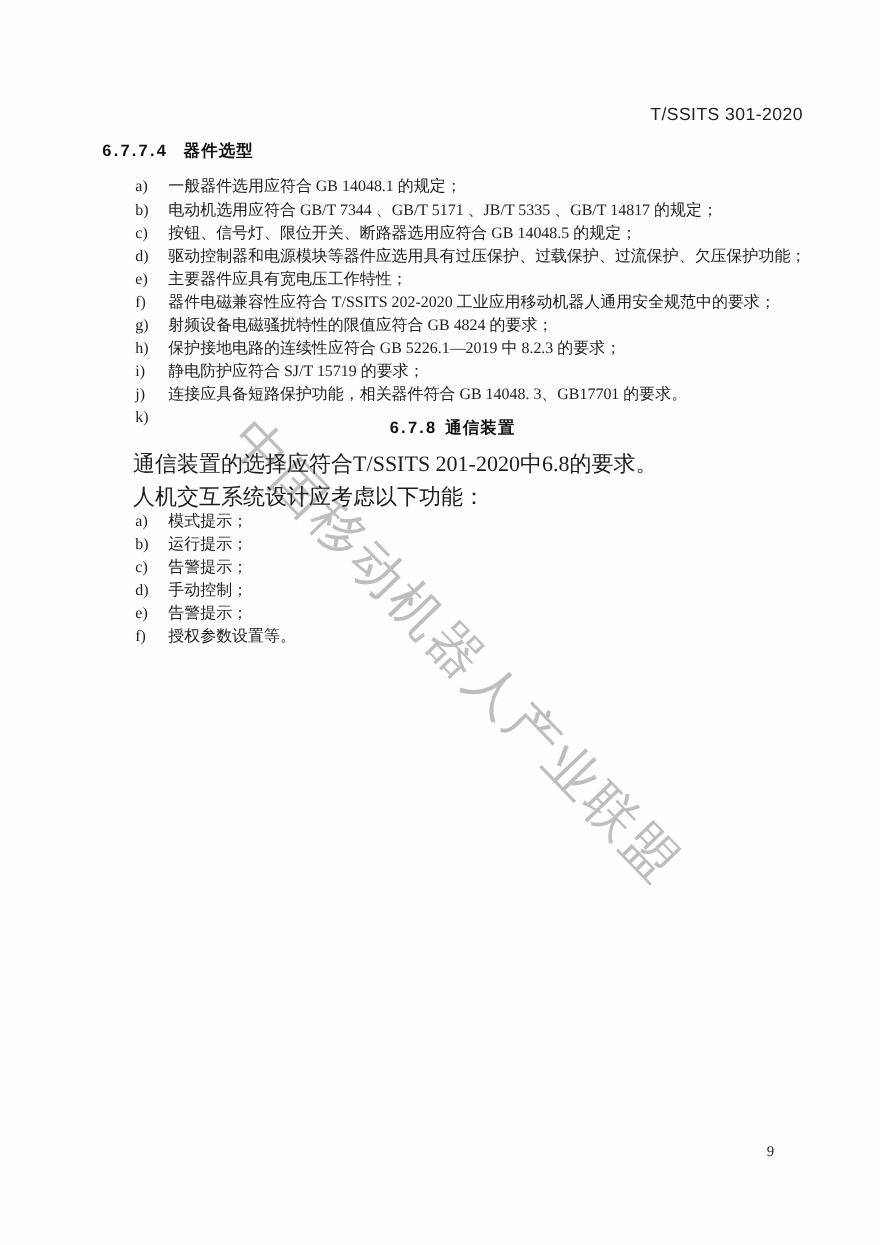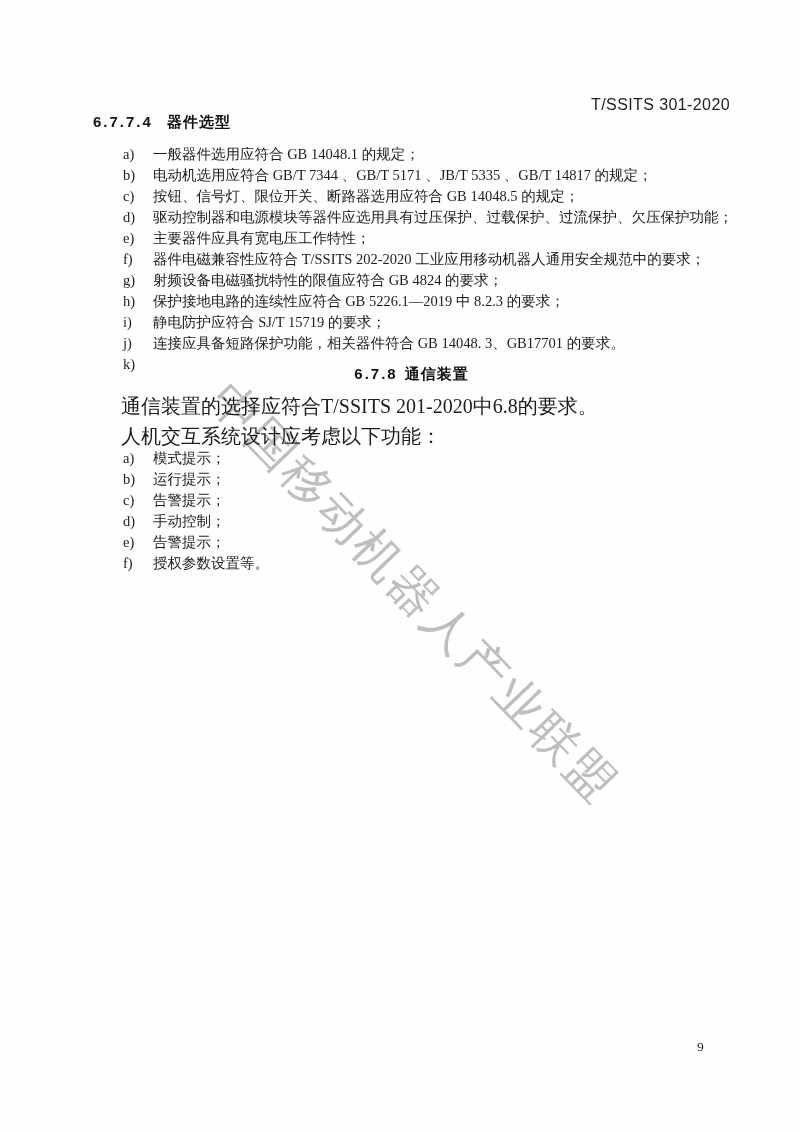--- a/index.html
+++ b/index.html
@@ -79,21 +79,21 @@
     left: 30px;
     top: 0;
   }
   p.body {
     margin: 0;
     font-size: 20px;
     line-height: 21px;
     text-indent: 28px;
     color: #1c1c1c;
   }
-  #heading-1 { margin-top: 0; }
+  #heading-1 { margin-top: 16px; }
   #list-1    { margin-top: 13px; }
   #heading-2 { margin-top: 11px; text-align: center; }
   #para-1    { margin-top: 13px; }
   #heading-3 { margin-top: 14px; }
   #para-2    { margin-top: 9px; font-family: Liberation Serif, serif; }
   #list-2    { margin-top: 1px; }
   .pageno {
     position: absolute;
     left: 697px;
     top: 1039px;

